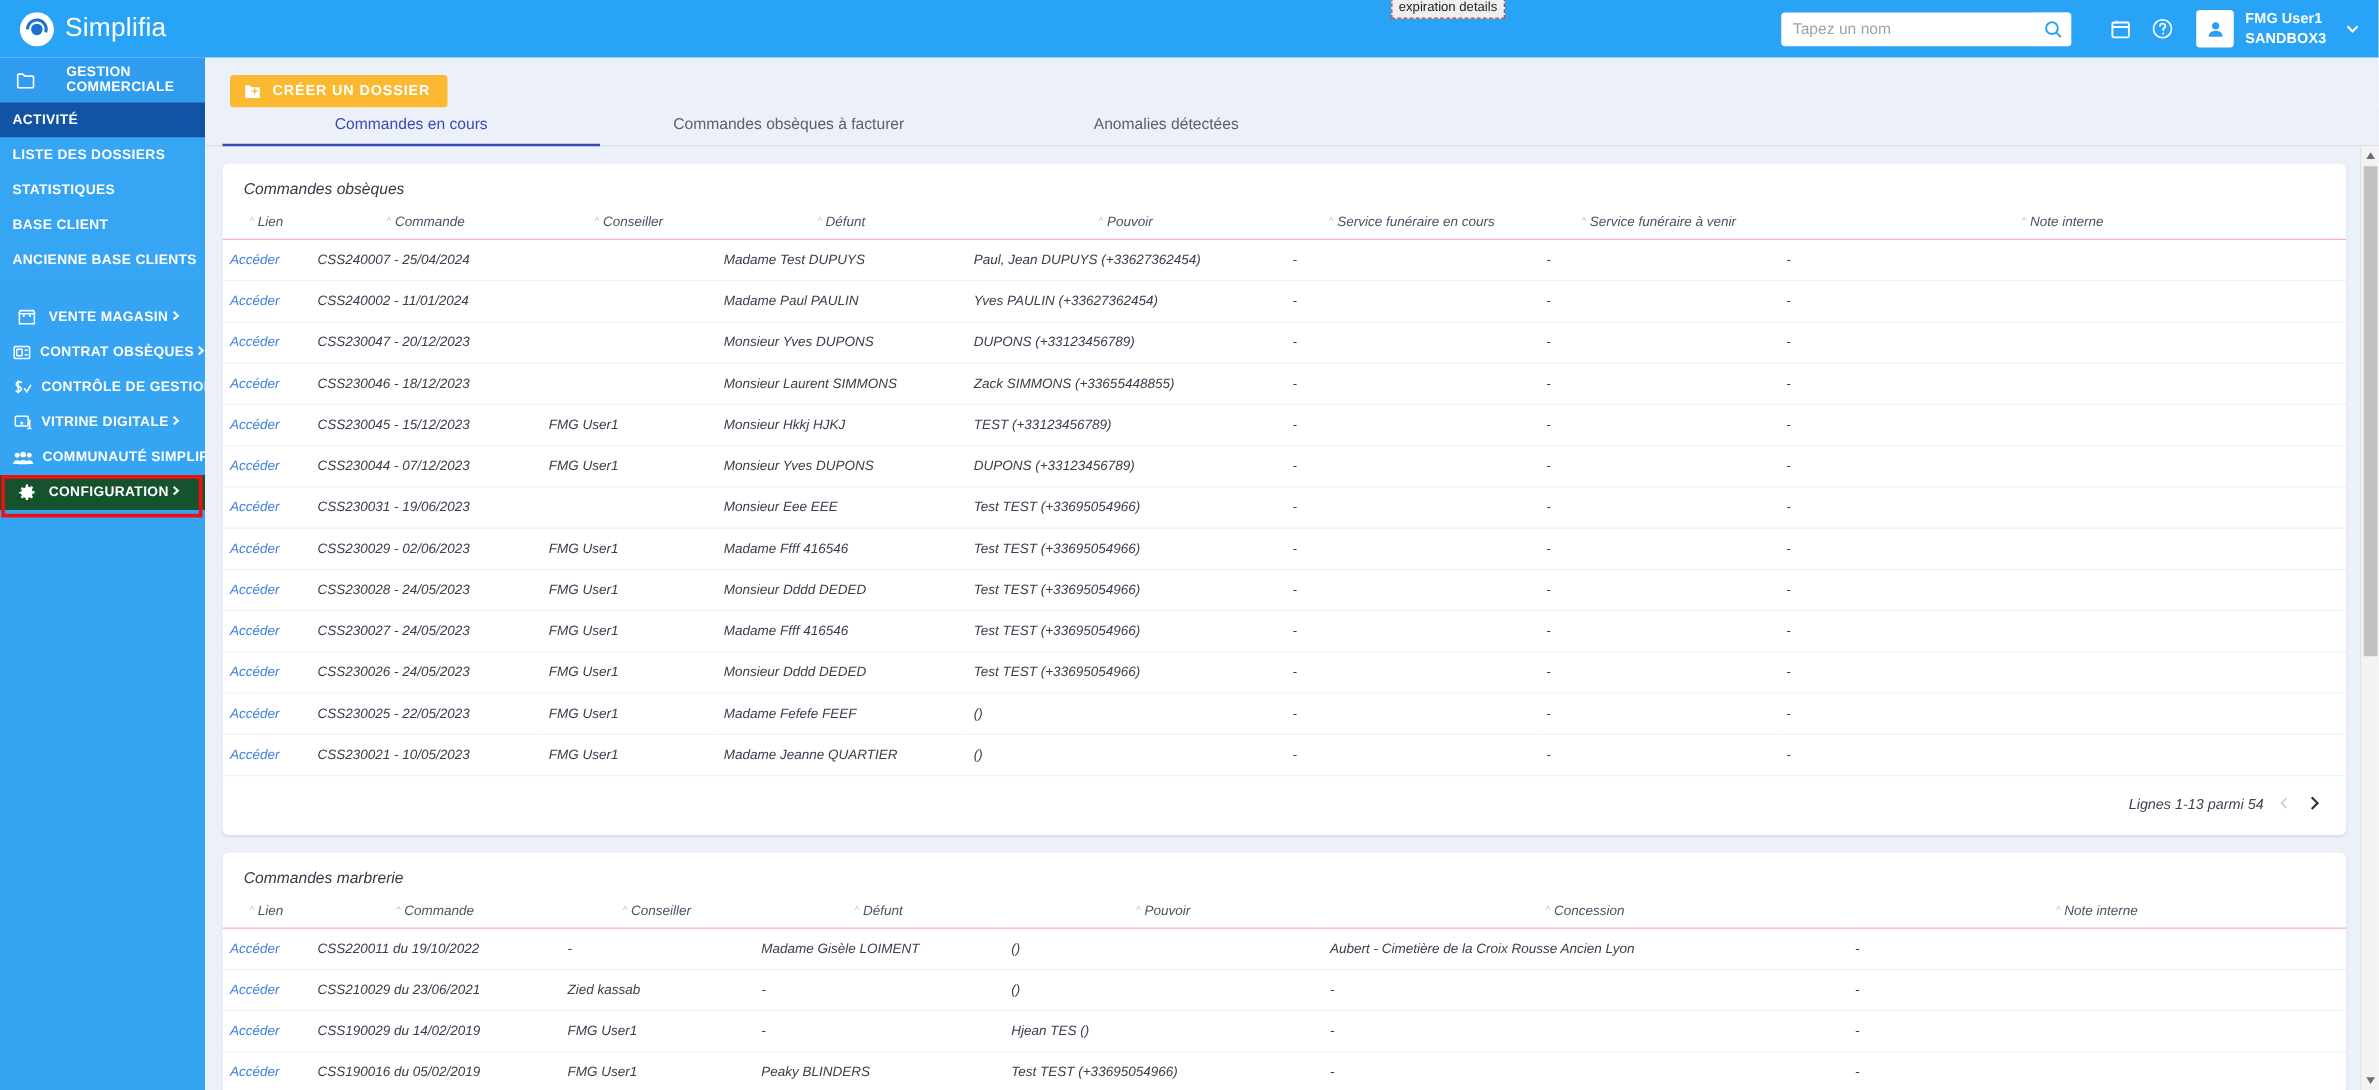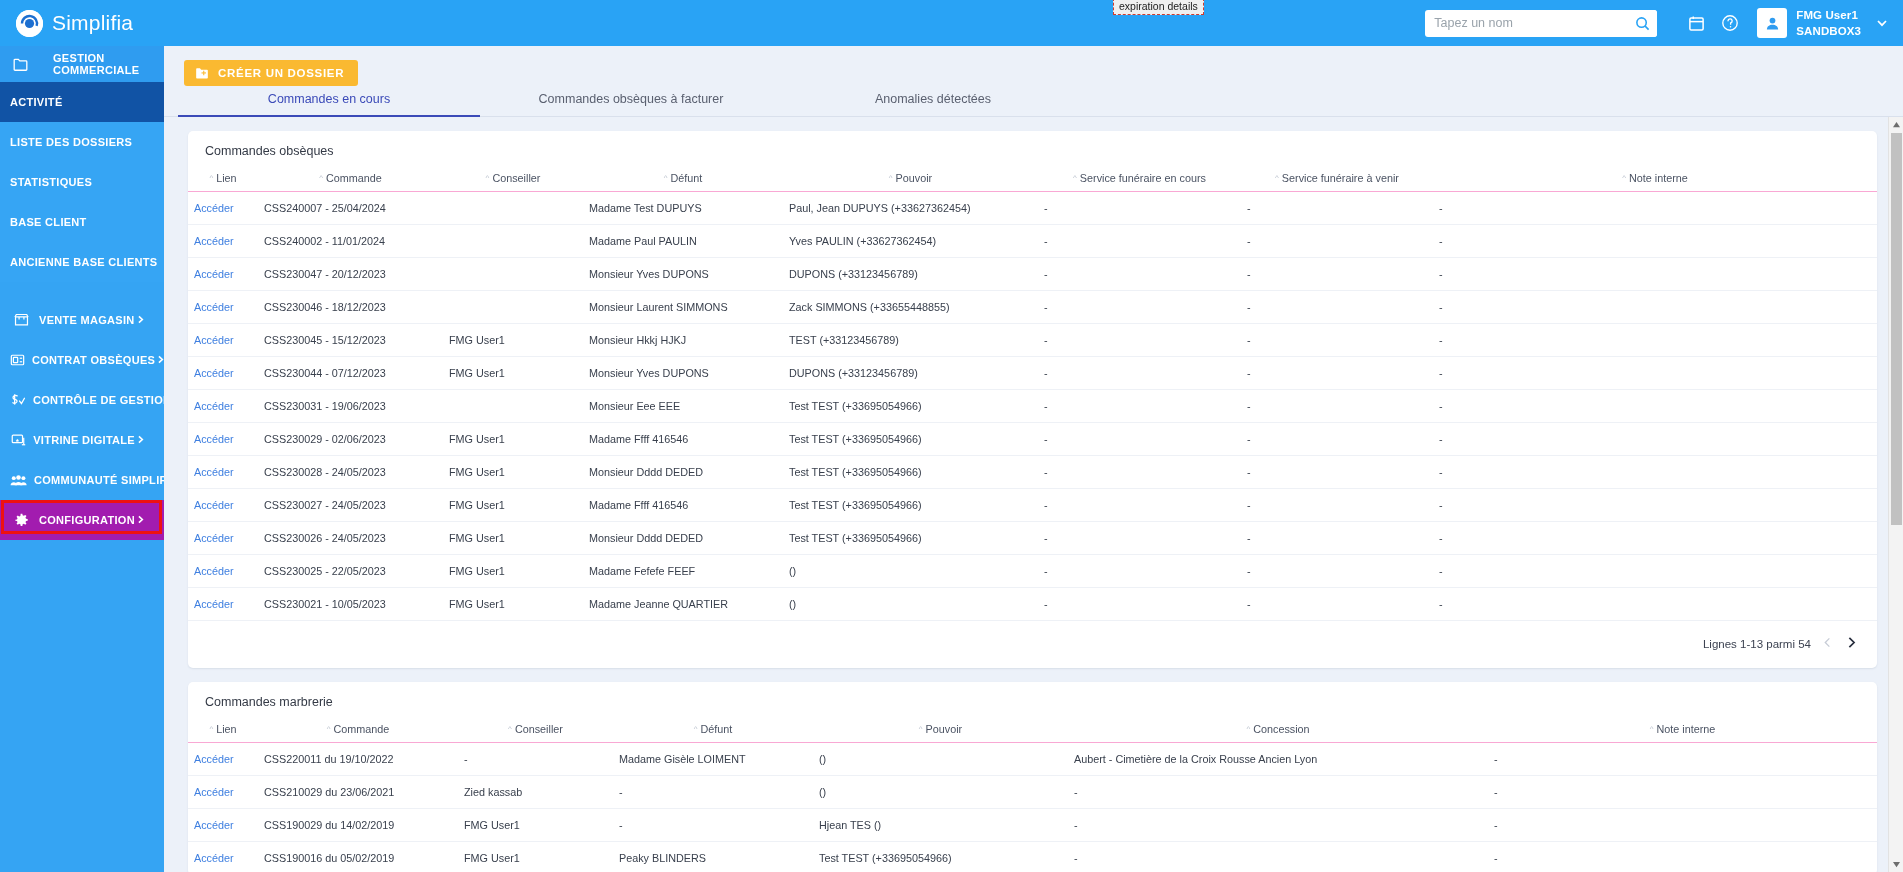--- a/index.html
+++ b/index.html
@@ -67,31 +67,31 @@
     width: 164px; flex: 0 0 164px; background: #35a4f3; position: relative;
     overflow: hidden;
   }
   .side-group {
     height: 36px; display: flex; align-items: center; gap: 25px; padding-left: 13px;
     color: #fff; font-size: 11px; font-weight: 700; letter-spacing: .3px;
     background: #2f9cf0; cursor: pointer;
   }
   .side-group .caret { margin-left: auto; margin-right: 14px; }
   .side-item {
-    height: 40px; display: flex; align-items: center; padding-left: 10px;
+    height: 28px; display: flex; align-items: center; padding-left: 10px;
     color: #fff; font-size: 11px; font-weight: 700; letter-spacing: .3px; cursor: pointer;
     background: #35a4f3;
   }
   .side-item.plain { padding-left: 10px; background: #36a5f4; }
   .side-item.active { background: #1153a5; }
   .side-item .s-ico { width: 22px; display: flex; align-items: center; justify-content: center; margin-right: 7px; }
   .side-item .s-label { white-space: nowrap; }
   .side-item .chev { margin-left: auto; margin-right: 18px; }
   .side-spacer { height: 18px; background: #35a4f3; }
-  .side-item.highlight-box { position: relative; background: #a21caf; }
+  .side-item.highlight-box { position: relative; background: #14532d; }
   .hl-outline {
     position: absolute; left: 1px; top: 0px; width: 161px; height: 34px;
     border: 3px solid #ee1111; pointer-events: none; box-sizing: border-box;
   }
 
   
   .main {
     flex: 1 1 auto; background: #ecf1f9; display: flex; flex-direction: column;
     min-width: 0; position: relative;
   }
@@ -107,21 +107,21 @@
     display: flex; background: #ecf1f9;
     border-bottom: 1px solid #d9e0ec; padding-left: 14px;
   }
   .tab {
     flex: 0 0 auto; text-align: center; font-size: 12.5px; color: #5a6070;
     padding: 6px 0 9px 0; cursor: pointer; width: 302px;
   }
   .tab.active { color: #3b4ab8; border-bottom: 2px solid #3b4ab8; margin-bottom: -1px; }
 
   .scrollarea {
-    flex: 1 1 auto; overflow: hidden; position: relative; padding: 0 26px 0 24px;
+    flex: 1 1 auto; overflow: hidden; position: relative; padding: 0 26px 0 14px; font-style: italic;
   }
 
   .card {
     background: #ffffff; border-radius: 5px; margin-top: 14px;
     box-shadow: 0 1px 2px rgba(40,60,90,.10);
     padding: 0 0 0 0; overflow: hidden;
   }
   .card-title {
     font-size: 12.5px; color: #343a46; padding: 13px 0 9px 17px;
   }

